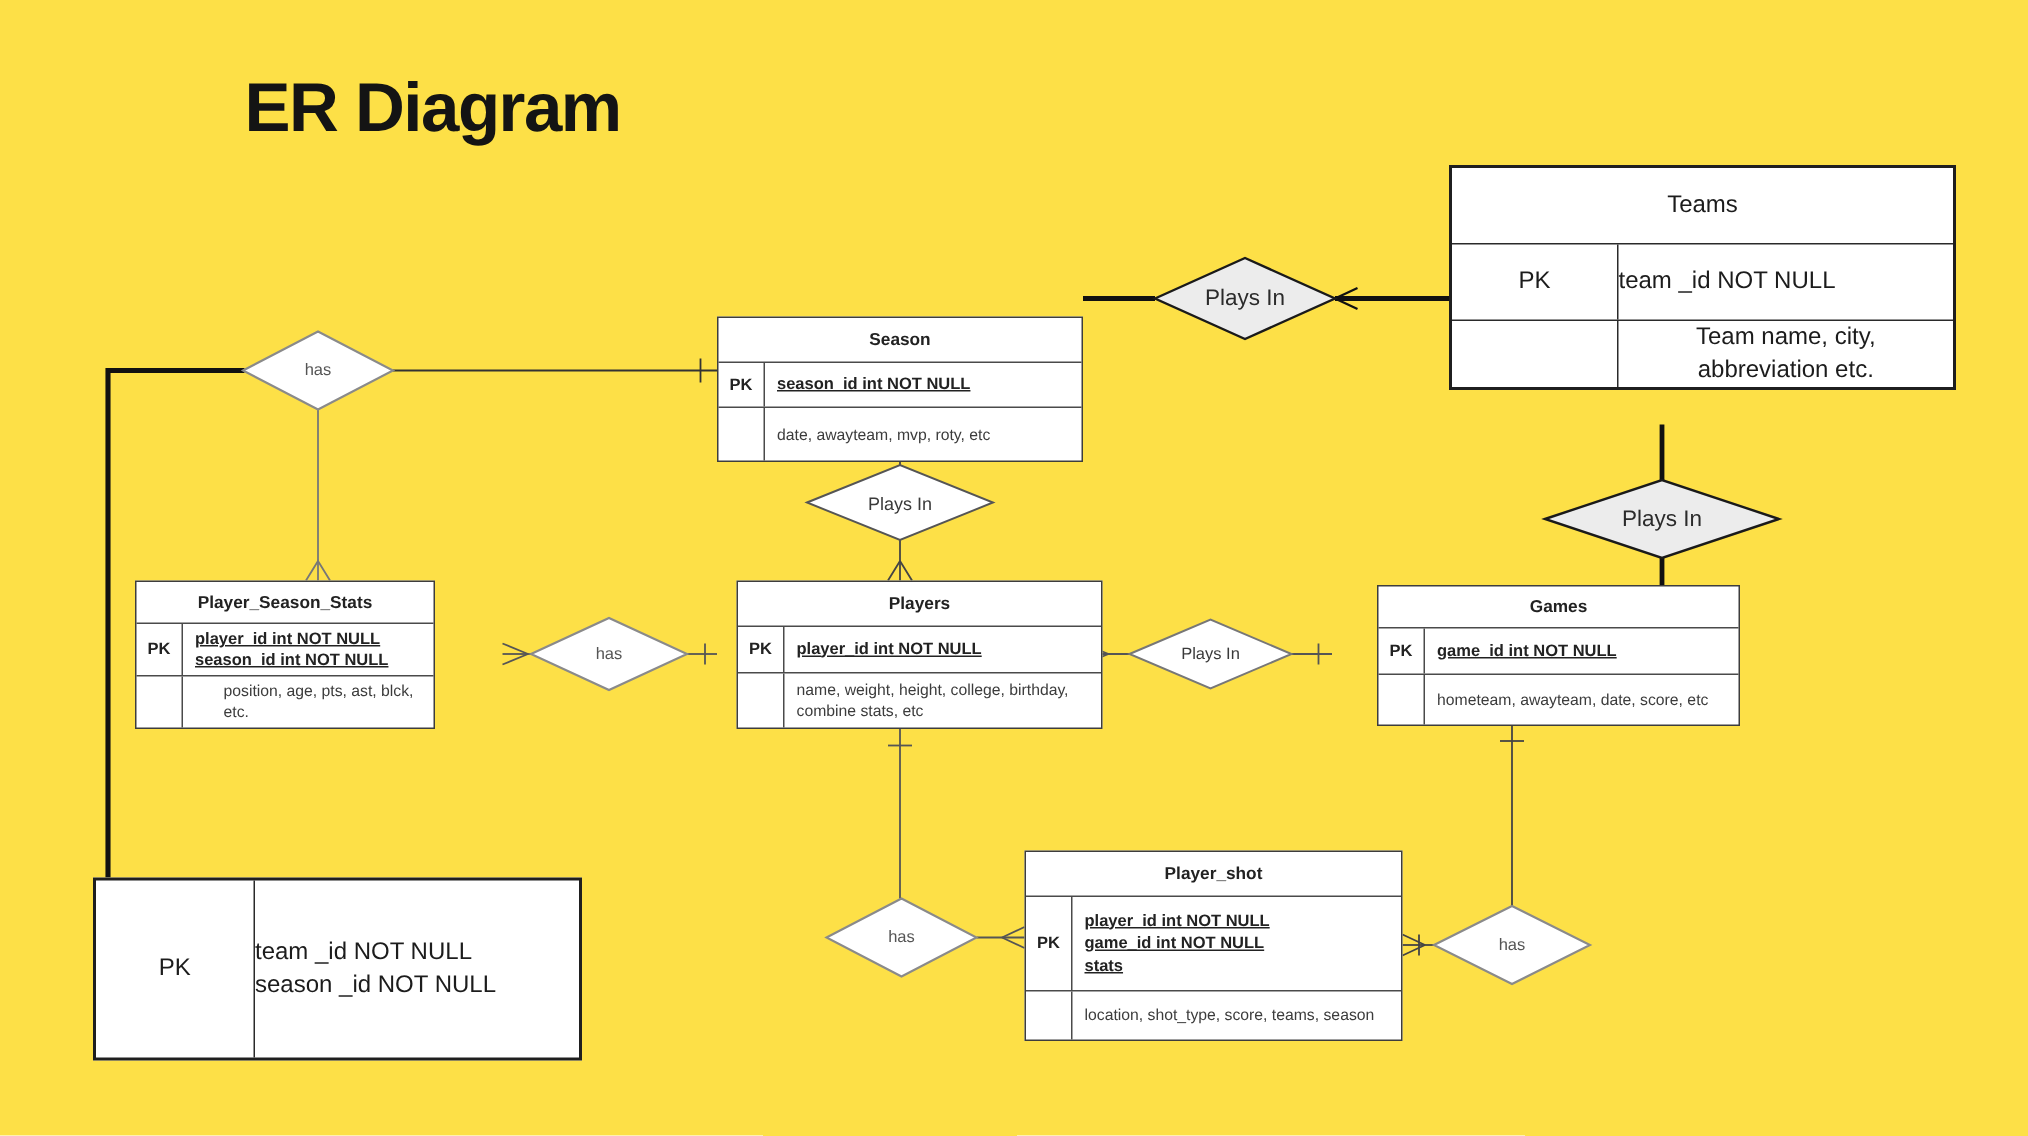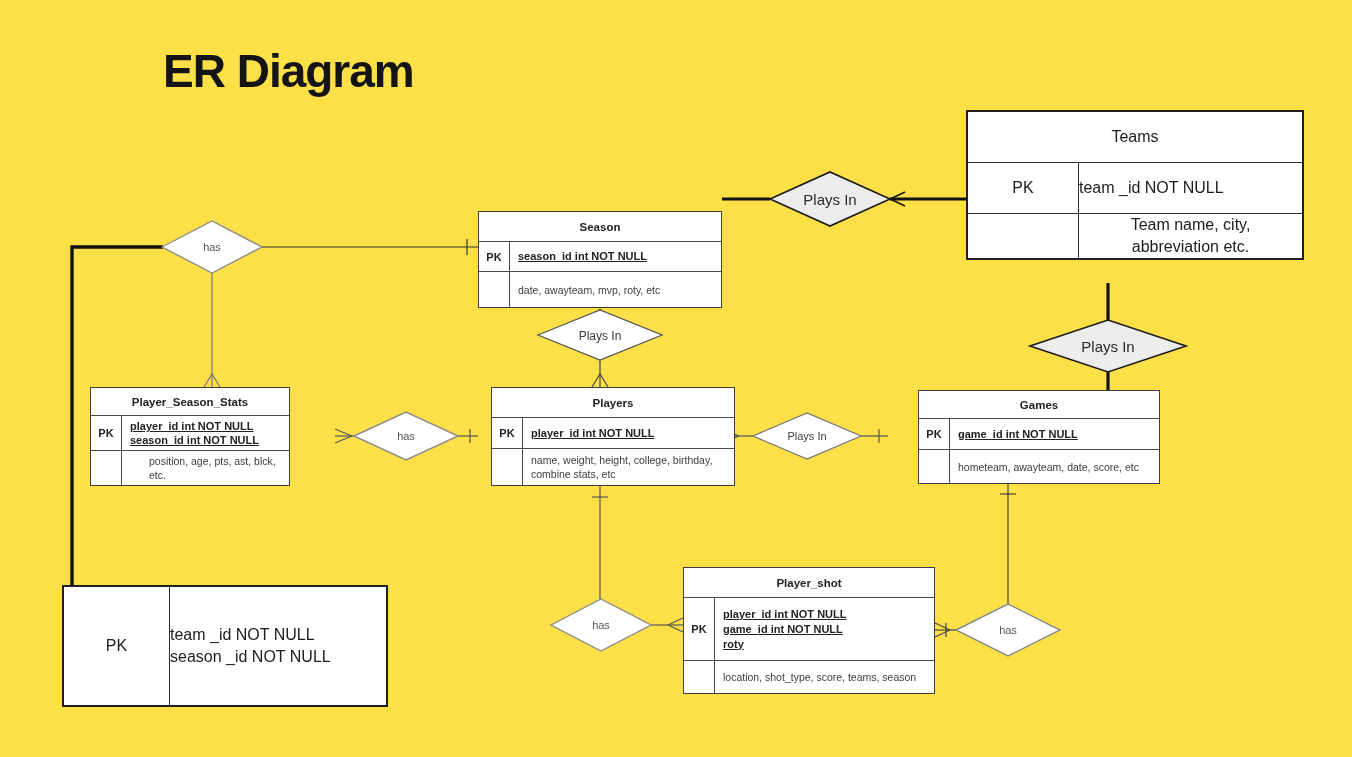--- a/index.html
+++ b/index.html
@@ -197,21 +197,21 @@
     </div>
   </div>
 
   <div class="entity small" style="left:683px; top:567px; width:252px; height:127px;">
     <div class="ent-header" style="height:30px;">Player_shot</div>
     <div class="ent-row" style="height:62px;">
       <div class="pk-cell">PK</div>
       <div class="field-cell">
         <div class="pk-field">player_id int NOT NULL</div>
         <div class="pk-field">game_id int NOT NULL</div>
-        <div class="pk-field">roty</div>
+        <div class="pk-field">stats</div>
       </div>
     </div>
     <div class="ent-row" style="flex:1;">
       <div class="pk-cell"></div>
       <div class="attr-cell">location, shot_type, score, teams, season</div>
     </div>
   </div>
 
   <div class="entity large" style="left:62px; top:585px; width:326px; height:122px;">
     <div class="ent-row" style="flex:1;">

